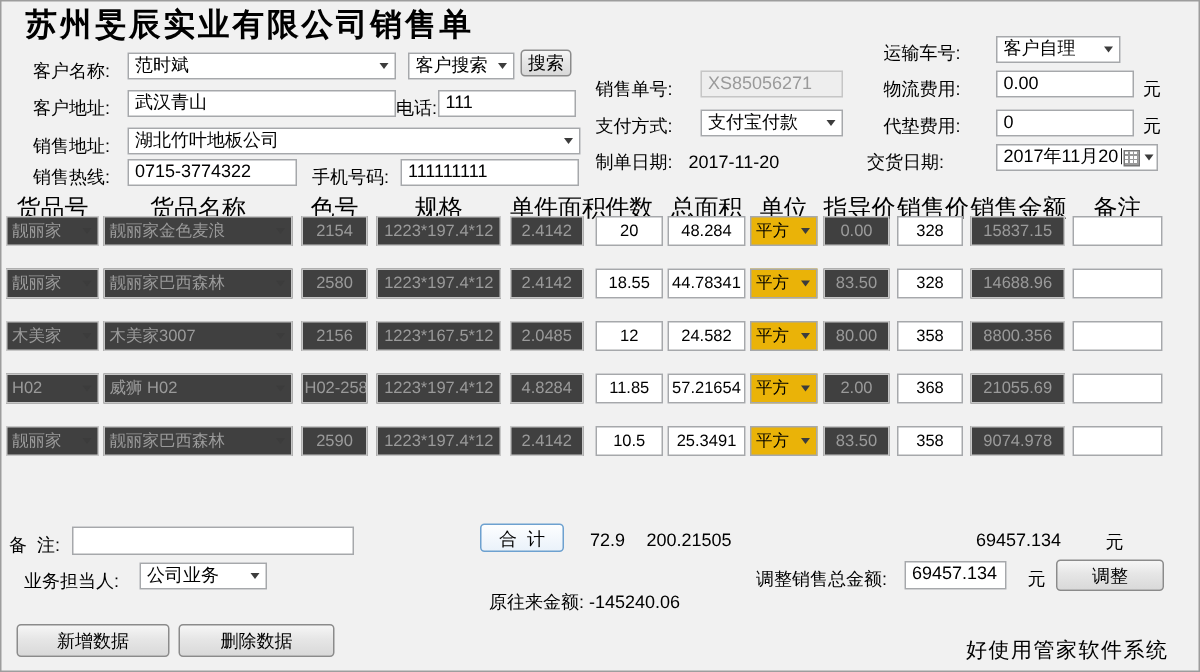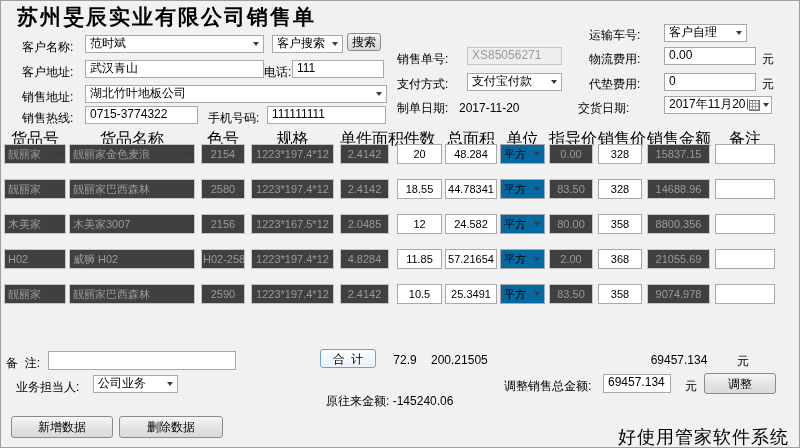--- a/index.html
+++ b/index.html
@@ -14,28 +14,28 @@
   .cb{position:absolute;display:flex;align-items:stretch;background:#fff;border:1px solid #a6a8ab;overflow:hidden}
   .cb .cbt{flex:1;padding:0 4px;white-space:nowrap;overflow:hidden;line-height:15px}
   .arw{width:14px;display:flex;align-items:center;justify-content:center;flex:none}
   .tri{width:0;height:0;border-left:3px solid transparent;border-right:3px solid transparent;border-top:4px solid #3c3c3c}
   .btn{position:absolute;display:flex;align-items:center;justify-content:center;background:linear-gradient(#f6f6f6,#e6e6e6 45%,#d9d9d9);border:1px solid #8b8b8b;border-radius:3px;cursor:pointer;line-height:14px}
   .btn.blueline{background:linear-gradient(#fdfeff,#eaf2fa);border:1px solid #6da1d0}
   .btn.bluefill{background:linear-gradient(#cfdfee,#b4cde6);border:1px solid #5684b4}
   .hdrcell{position:absolute;top:128px;text-align:center;font-size:16px;white-space:nowrap}
   .trow{position:absolute;left:0;width:800px;height:20px}
   .cell{position:absolute;top:0;height:20px;background:#fff;border:1px solid #a6a8ab;font-size:11px;line-height:18px;white-space:nowrap;overflow:hidden}
-  .ccb{position:absolute;top:0;height:20px;display:flex;background:#0369a1;border:1px solid #a6a8ab;overflow:hidden}
+  .ccb{position:absolute;top:0;height:20px;display:flex;background:#eab308;border:1px solid #a6a8ab;overflow:hidden}
   .ccb .cbt{flex:1;padding:0 3px;font-size:11px;line-height:18px;white-space:nowrap;overflow:hidden}
   .ccb.dis,.cell.dis{background:#404040;color:#9a9a9a;border-color:#c6c6c6}
   .cal{width:11px;height:11px;margin:auto 1px;background:#fff;border:1px solid #777;
        background-image:repeating-linear-gradient(to right,transparent 0 2px,#999 2px 3px),
                         repeating-linear-gradient(to bottom,transparent 0 2px,#999 2px 3px)}
   .totaltxt{position:absolute;top:352px;font-size:12px;white-space:nowrap}
-  #watermark{position:absolute;right:10px;top:424px;font-size:18px;letter-spacing:1px}
+  #watermark{position:absolute;right:20px;top:424px;font-size:14px;letter-spacing:1px}
 </style>
 </head>
 <body>
 
 <div id="win">
 
   <div id="title">苏州旻辰实业有限公司销售单</div>
 
   <div class="lbl" style="left:21px;top:39px">客户名称:</div>
   <div class="cb" style="left:84px;top:34px;width:179px;height:18px">

